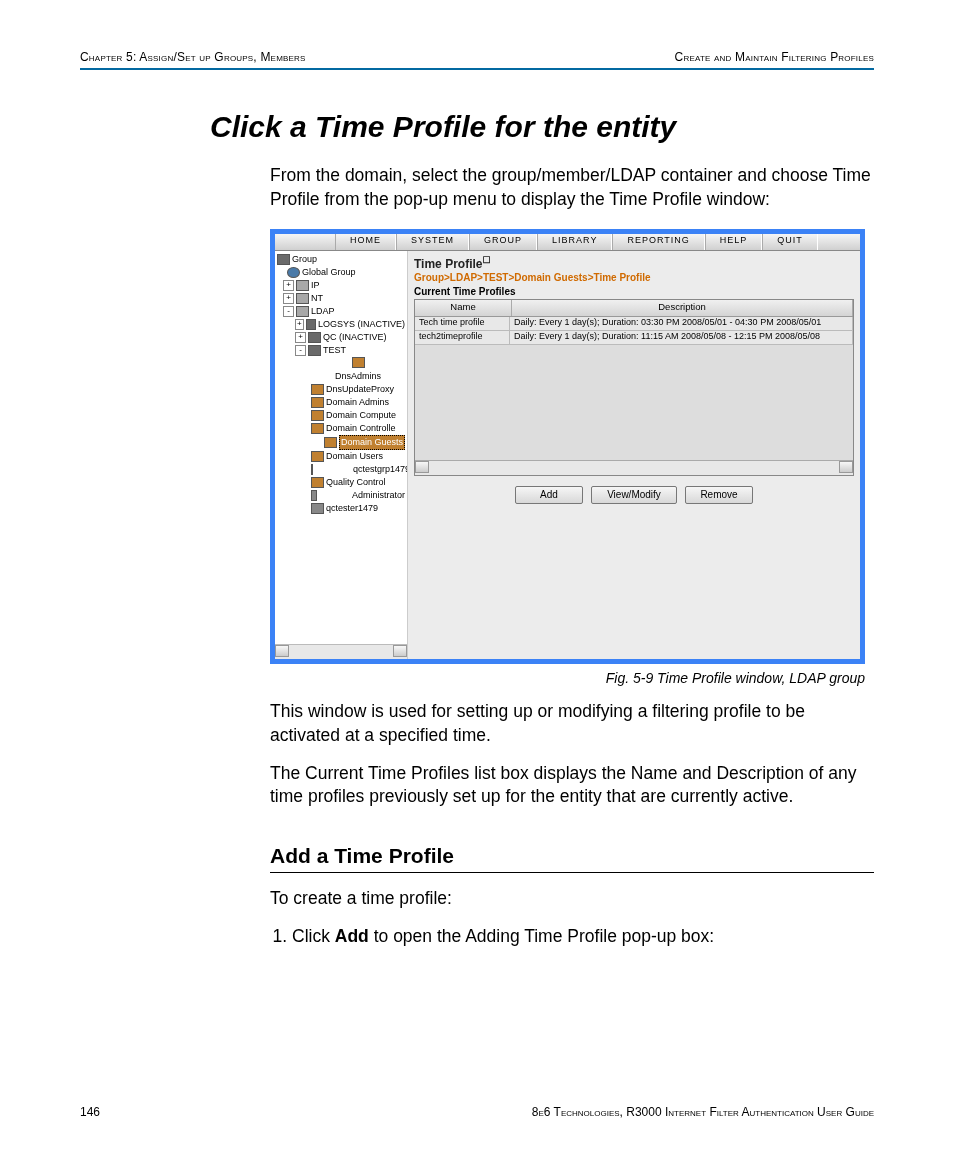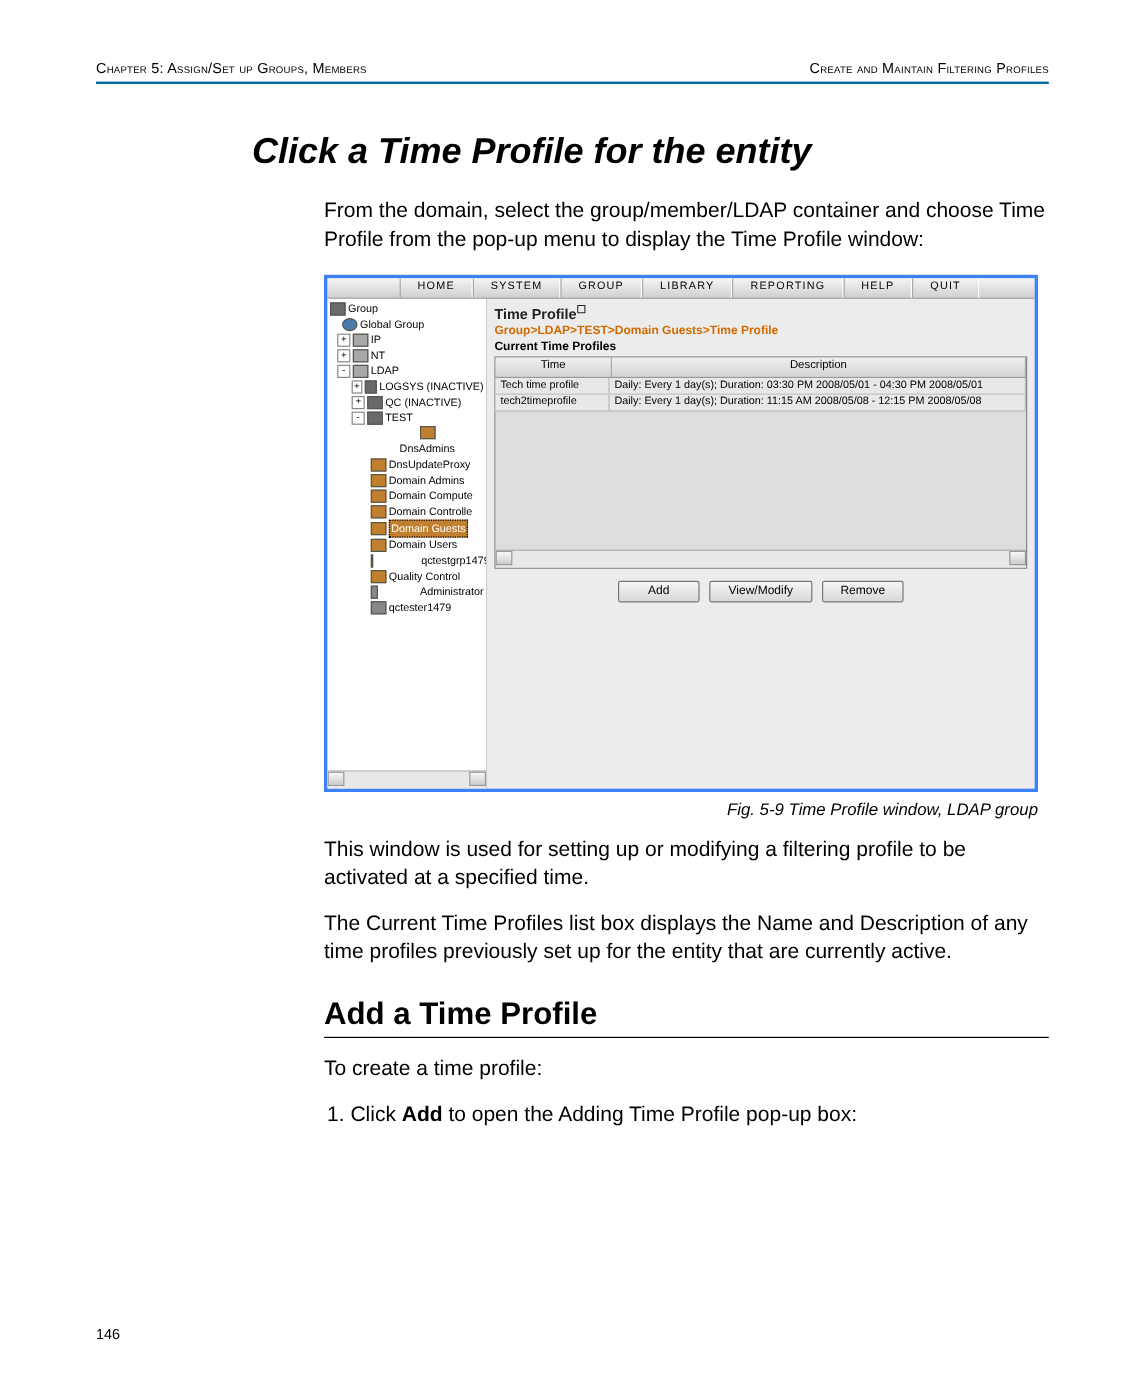--- a/index.html
+++ b/index.html
@@ -35,22 +35,22 @@
   }
   .body-text {
     margin-left: 190px;
     margin-right: 0;
     font-size: 17.5px;
     line-height: 1.35;
   }
   .body-text p { margin: 14px 0; }
   h2.sub-title {
     font-weight: bold;
-    font-size: 26px;
-    margin: 24px 0 4px 190px;
+    font-size: 21px;
+    margin: 35px 0 4px 190px;
   }
   hr.sub-rule {
     margin: 0 0 14px 190px;
     border: none;
     border-top: 1px solid #000;
   }
   ol.steps {
     margin: 0 0 0 190px;
     padding-left: 22px;
     font-size: 17.5px;
@@ -72,21 +72,21 @@
     margin: 18px 0 6px 190px;
     width: 595px;
   }
   .figure-caption {
     font-style: italic;
     font-size: 14px;
     margin-top: 6px;
     text-align: right;
   }
   .app-window {
-    border: 3px solid #3b82f6;
+    border: 5px solid #3b82f6;
     background: #fff;
     font-family: Tahoma, Verdana, Arial, sans-serif;
     font-size: 10px;
     color: #000;
   }
   .menubar {
     display: flex;
     height: 16px;
     background: linear-gradient(#f5f5f5,#d0d0d0);
     border-bottom: 1px solid #888;
@@ -330,21 +330,21 @@
                 <span>Domain Admins</span>
               </div>
             <div class="row" style="padding-left:34px;">
                 <span class="ic grp"></span>
                 <span>Domain Compute</span>
               </div>
             <div class="row" style="padding-left:34px;">
                 <span class="ic grp"></span>
                 <span>Domain Controlle</span>
               </div>
-            <div class="row" style="padding-left:34px;">
+            <div class="row" style="padding-left:34px;justify-content:flex-end;">
                 <span class="ic grp"></span>
                 <span class="sel">Domain Guests</span>
               </div>
             <div class="row" style="padding-left:34px;">
                 <span class="ic grp"></span>
                 <span>Domain Users</span>
               </div>
             <div class="row" style="padding-left:34px;gap:40px;">
                 <span class="ic grp"></span>
                 <span>qctestgrp1479</span>
@@ -368,21 +368,21 @@
             <div class="sbtn"></div>
           </div>
         </div>
 
         <div class="content-pane">
           <div class="cp-title"><span>Time Profile</span><span style="font-size:9px;vertical-align:super;">☐</span></div>
           <div class="breadcrumb">Group&gt;LDAP&gt;TEST&gt;Domain Guests&gt;Time Profile</div>
           <div class="panel-label">Current Time Profiles</div>
           <div class="listbox">
             <div class="lb-header">
-              <div class="col name">Time</div>
+              <div class="col name">Name</div>
               <div class="col desc">Description</div>
             </div>
             <div class="lb-rows">
               <div class="r">
                 <div class="c name">Tech time profile</div>
                 <div class="c desc">Daily: Every 1 day(s); Duration: 03:30 PM 2008/05/01 - 04:30 PM 2008/05/01</div>
               </div>
               <div class="r">
                 <div class="c name">tech2timeprofile</div>
                 <div class="c desc">Daily: Every 1 day(s); Duration: 11:15 AM 2008/05/08 - 12:15 PM 2008/05/08</div>
@@ -417,14 +417,15 @@
     <p>To create a time profile:</p>
   </div>
   <ol class="steps">
     <li>
       <span>Click </span><b>Add</b><span> to open the Adding Time Profile pop-up box:</span>
     </li>
   </ol>
 
   <div class="footer">
     <span>146</span>
+    <span>8e6 Technologies, R3000 Internet Filter Authentication User Guide</span>
   </div>
 </div>
 
 </body></html>

